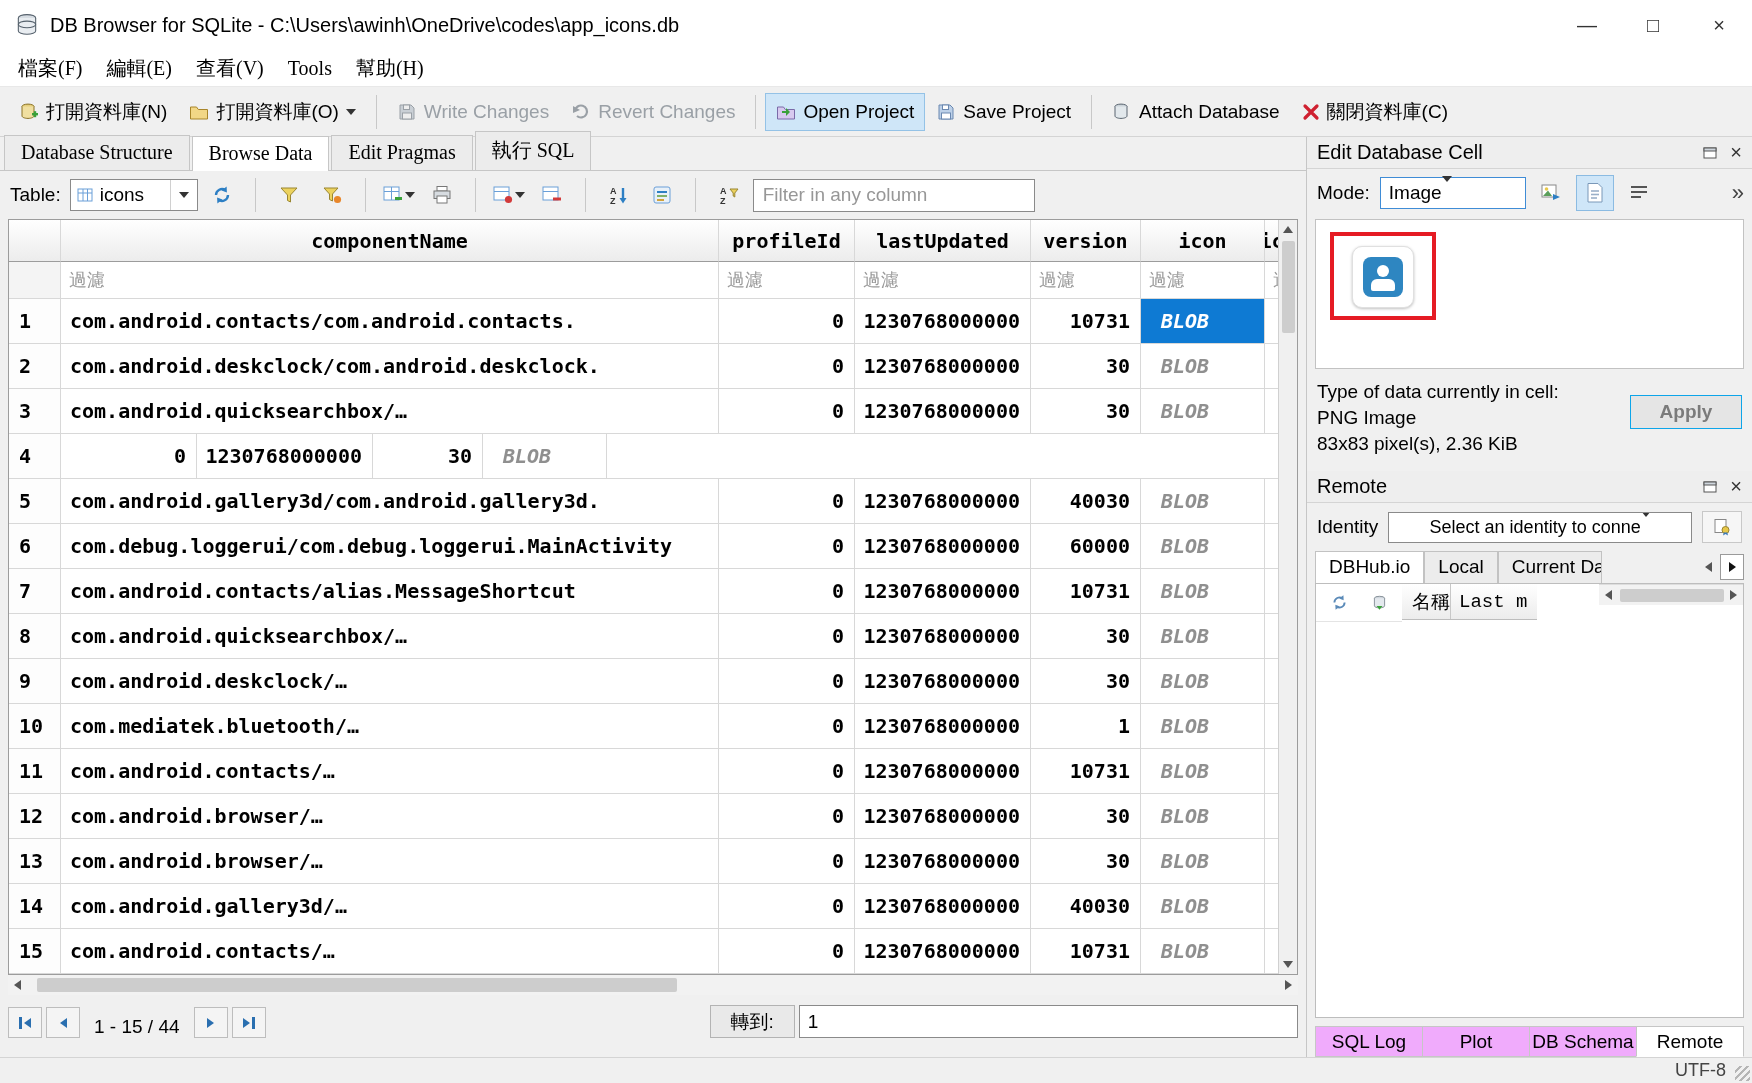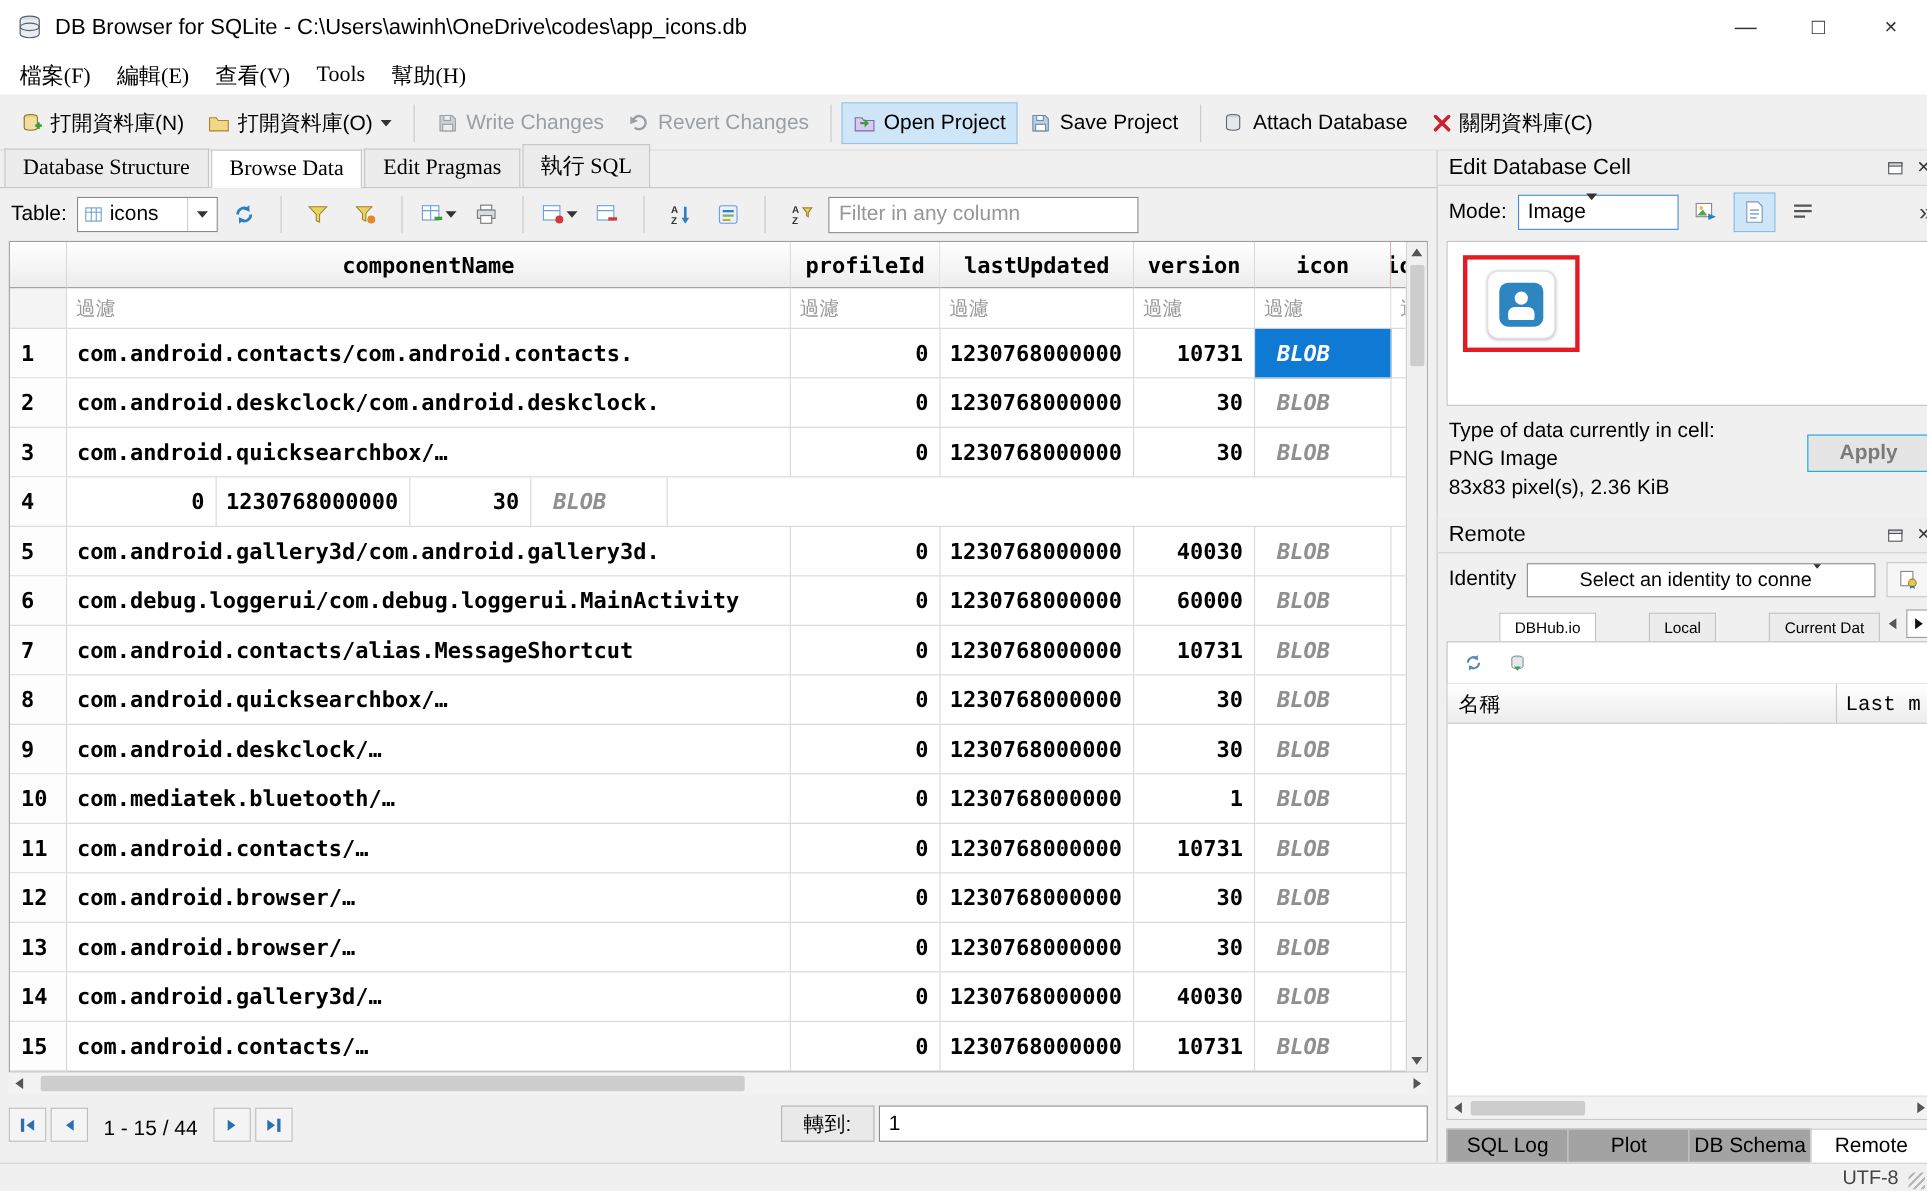--- a/index.html
+++ b/index.html
@@ -112,38 +112,38 @@
   .person-sq::after  { content:""; position:absolute; left:8px; top:22px; width:24px; height:12px; border-radius:6px 6px 2px 2px; background:#fff; }
 
   .cell-info { position:relative; padding:2px 10px 10px; font-size:19px; line-height:26px; }
   .apply-btn { position:absolute; right:10px; top:18px; width:112px; height:34px; background:#e5e5e5; border:1px solid #0ea5e9; color:#7b7b7b; font-size:19px; display:flex; align-items:center; justify-content:center;font-weight:bold; }
 
   .remote-panel { flex:1; display:flex; flex-direction:column; margin-top:4px; }
   .identity-row { height:48px; display:flex; align-items:center; padding:0 10px; gap:10px; }
   .identity-label { font-size:19px; }
   .identity-combo { flex:1; height:31px; border:1px solid #8a8a8a; background:#fff; display:flex; align-items:center; padding:0 7px; font-size:18px; white-space:nowrap; overflow:hidden;justify-content:center; }
   .rtabs { display:flex; align-items:flex-end; padding:0 8px; height:32px; }
-  .rtab { padding:4px 13px 5px; font-size:14px; border:1px solid #c2c2c2; border-bottom:none; background:#ececec; white-space:nowrap; overflow:hidden;margin-left:48px; }
+  .rtab { padding:4px 13px 5px; font-size:19px; border:1px solid #c2c2c2; border-bottom:none; background:#ececec; white-space:nowrap; overflow:hidden; }
   .rtab.active { background:#fff; }
   .rtab.clip { max-width:104px; }
   .tab-arrows { margin-left:auto; display:flex; margin-bottom:3px; }
   .ta-btn { width:24px; height:26px; display:flex; align-items:center; justify-content:center; }
   .ta-btn.raised { background:#fff; border:1px solid #9a9a9a; }
 
-  .remote-box { flex:1; margin:0 8px; background:#fff; border:1px solid #bdbdbd; display:flex; flex-direction:column; overflow:hidden; }
+  .remote-box { flex:1; margin:0 8px; background:#fff; border:1px solid #bdbdbd; display:flex; flex-direction:row; overflow:hidden; }
   .rb-toolbar { height:38px; display:flex; align-items:center; gap:10px; padding:0 8px; border-bottom:1px solid #e4e4e4; }
   .rb-head { display:flex; height:36px; background:linear-gradient(#fff,#ececec); border-bottom:1px solid #bdbdbd; font-size:19px; }
   .rb-hname { flex:1; display:flex; align-items:center; padding-left:10px; border-right:1px solid #c8c8c8; }
   .rb-hlast { width:86px; display:flex; align-items:center; padding-left:8px; white-space:nowrap; overflow:hidden;font-family:Liberation Mono, monospace; }
   .rb-body { flex:1; background:#fff; }
   .rb-hscroll { height:21px; background:#f2f2f2; border-top:1px solid #ddd; display:flex; align-items:center; }
   .rb-thumb { width:104px; height:13px; background:#cdcdcd; margin-left:2px; border-radius:2px; }
 
   .dock-tabs { display:flex; margin:8px 8px 0; }
-  .dtab { flex:1; height:31px; display:flex; align-items:center; justify-content:center; font-size:19px; border:1px solid #c6c6c6; background:#a3a3a3; border-right:none; white-space:nowrap; }
+  .dtab { flex:1; height:31px; display:flex; align-items:center; justify-content:center; font-size:19px; border:1px solid #c6c6c6; background:#f0abfc; border-right:none; white-space:nowrap; }
   .dtab:last-child { border-right:1px solid #c6c6c6; }
   .dtab.active { background:#fff; border-bottom:1px solid #fff; }
 
   
   .statusbar { height:26px; background:#f0f0f0; border-top:1px solid #d4d4d4; display:flex; align-items:center; justify-content:flex-end; padding-right:26px; font-size:18px; color:#444; position:relative; }
   .grip { position:absolute; right:2px; bottom:2px; width:15px; height:15px;
           background:repeating-linear-gradient(135deg, transparent 0 3px, #b5b5b5 3px 5px); }
 
   .svgi { display:block; }
 </style>

